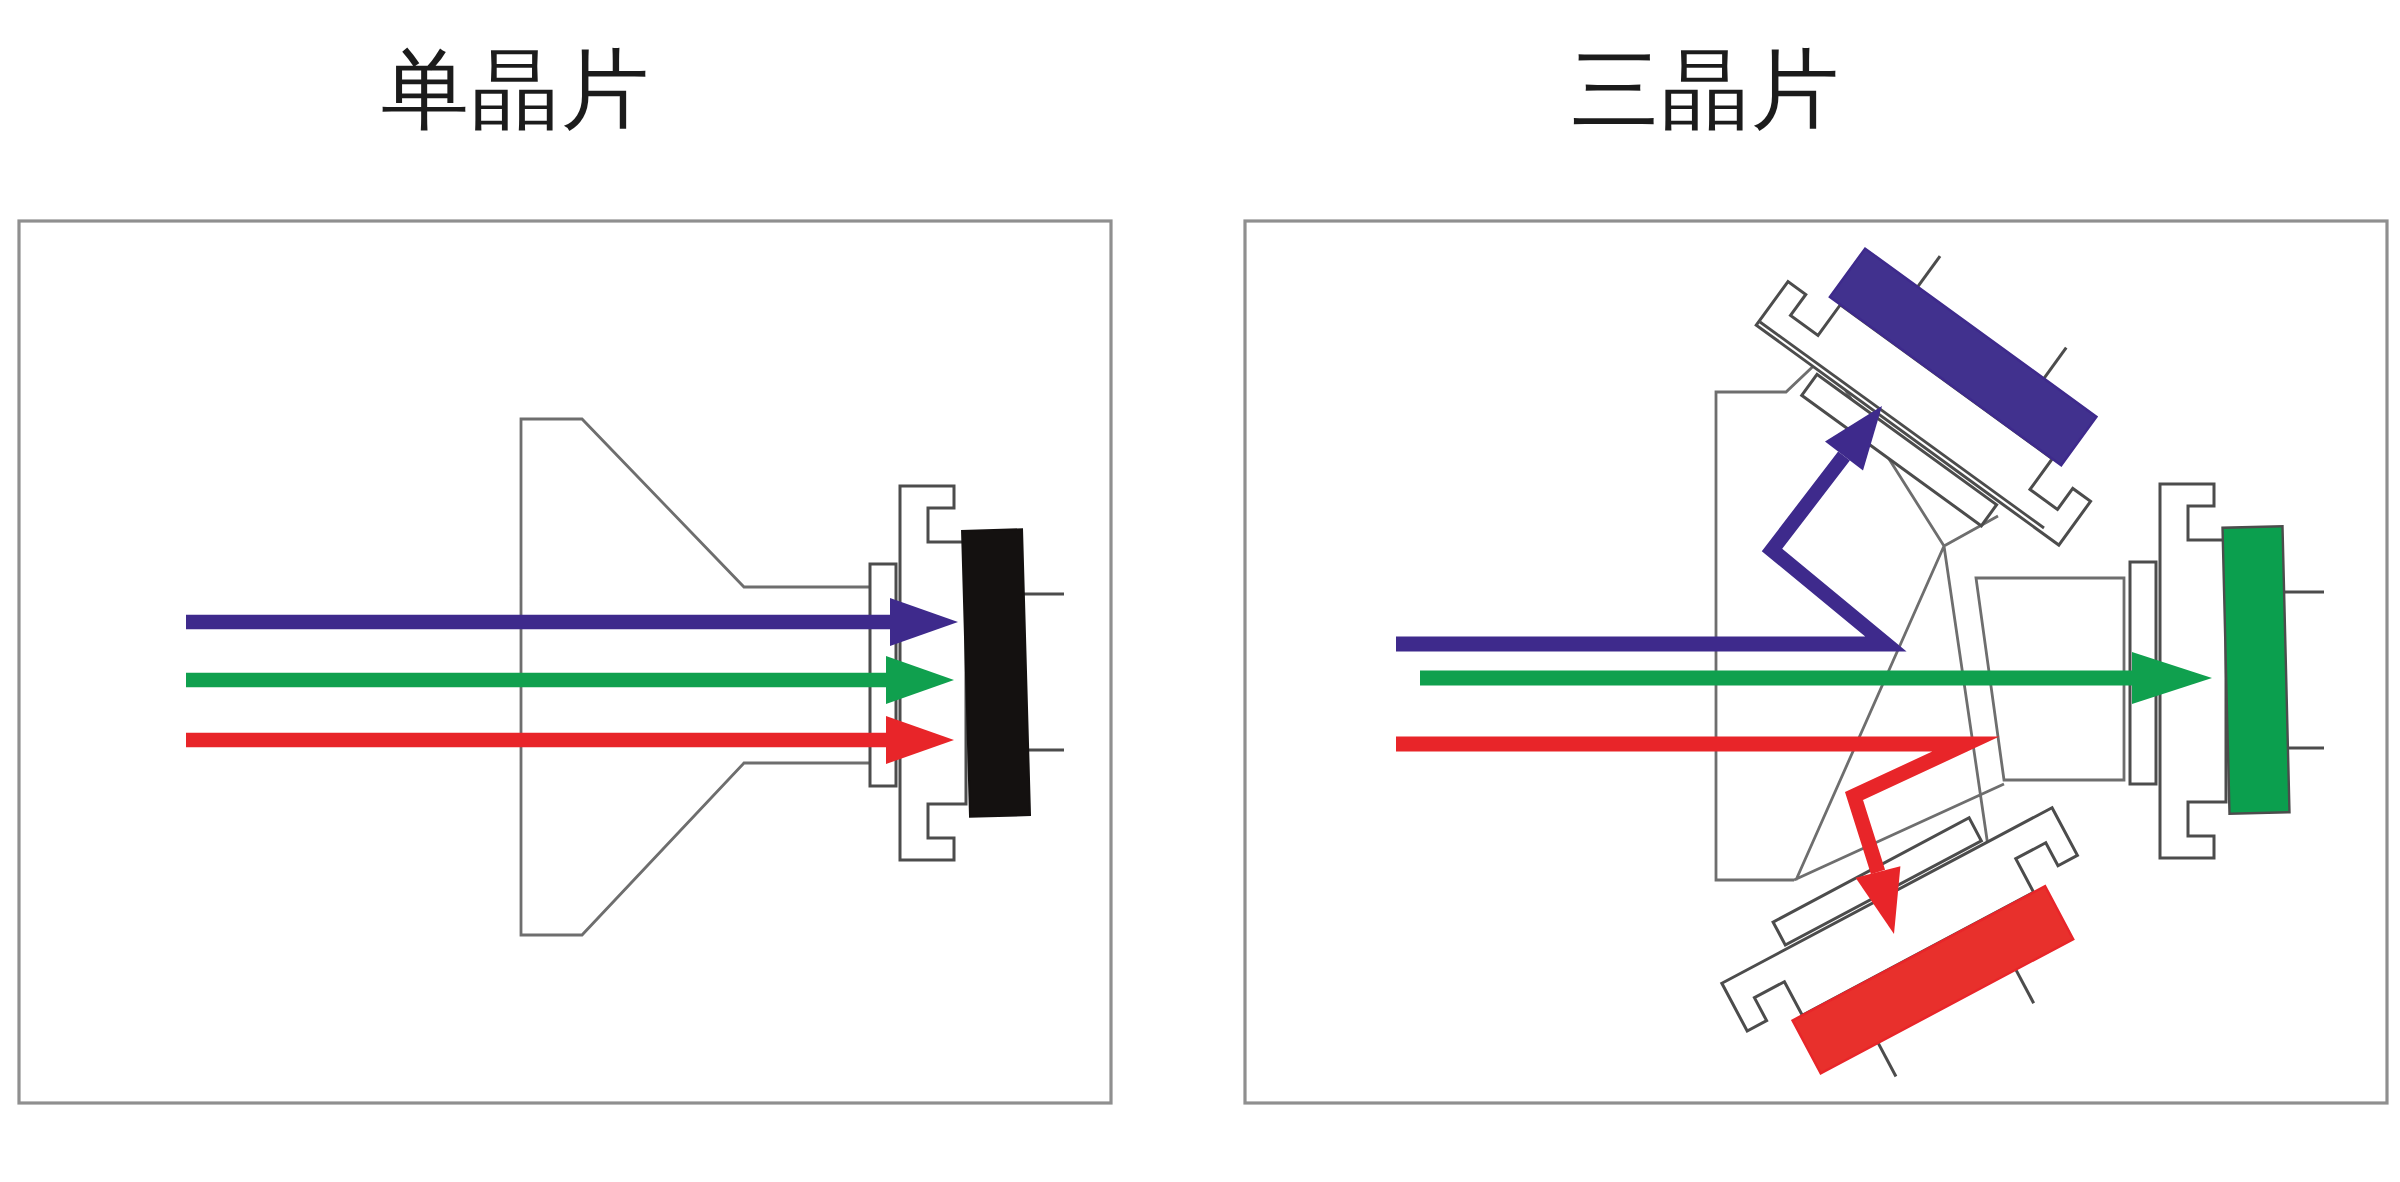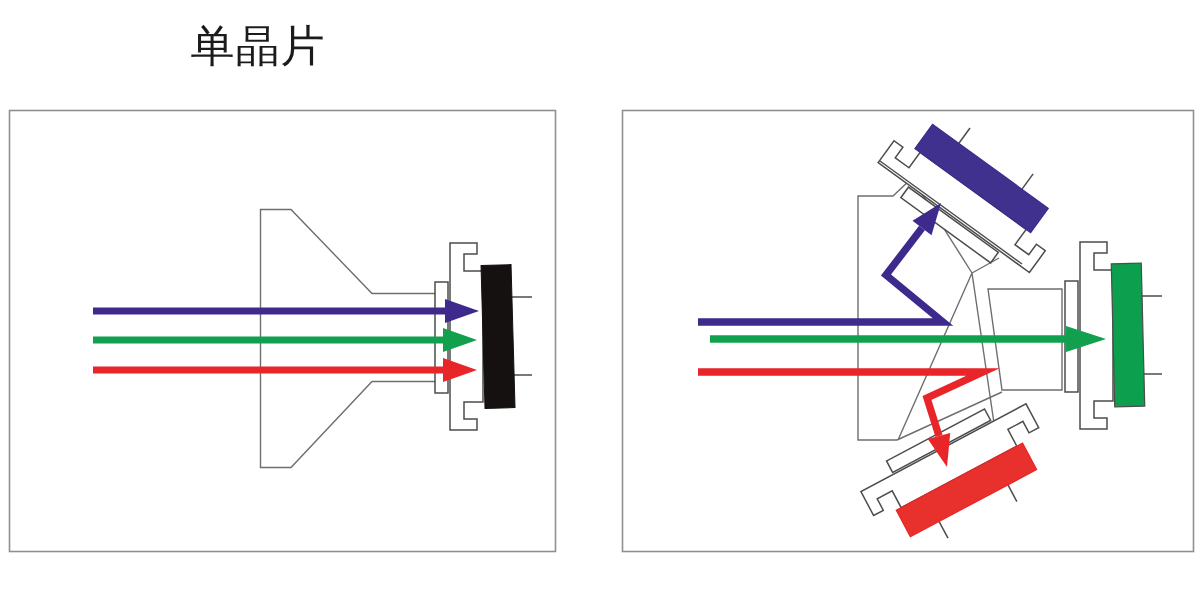--- a/index.html
+++ b/index.html
@@ -1,35 +1,36 @@
 <!DOCTYPE html>
 <html><head>
 <meta charset="utf-8">
 <style>
   html,body{margin:0;padding:0;}
   body{
     width:1200px;height:591px;background:#ffffff;overflow:hidden;
     font-family:"DejaVu Serif","Liberation Serif",serif;
   }
-  .stage{position:relative;width:1040px;height:591px;}
+  .stage{position:relative;width:1040px;height:591px;font-family:Liberation Serif, serif;}
   .panel-title{
     position:absolute;top:22px;transform:translateX(-50%);
     font-size:44px;line-height:1.1;color:#1b1b1b;letter-spacing:1px;
     white-space:nowrap;
   }
   .title-left{left:258px;}
   .title-right{left:853px;}
   svg{position:absolute;left:0;top:0;}
 </style>
 </head>
 <body>
 
 <div class="stage">
 
   <div class="panel-title title-left">单晶片</div>
+  <div class="panel-title title-right">三晶片</div>
 
   <svg width="1200" height="591" viewBox="0 0 1200 591">
     <defs>
 
       <g id="mount">
         <path d="M-30,-93 H-3 V-82 H-16 V-65 H3 V66 H-16 V83 H-3 V94 H-30 Z" fill="#ffffff"></path>
         <rect x="-45" y="-54" width="13" height="111" fill="#ffffff"></rect>
         <line x1="30" y1="-39" x2="52" y2="-39"></line>
         <line x1="30" y1="39" x2="52" y2="39"></line>
       </g>

